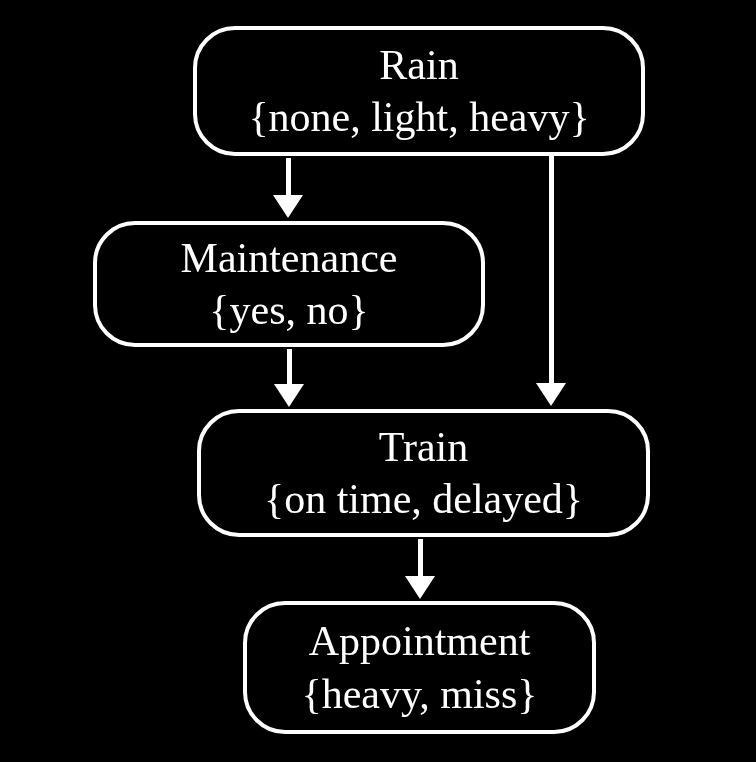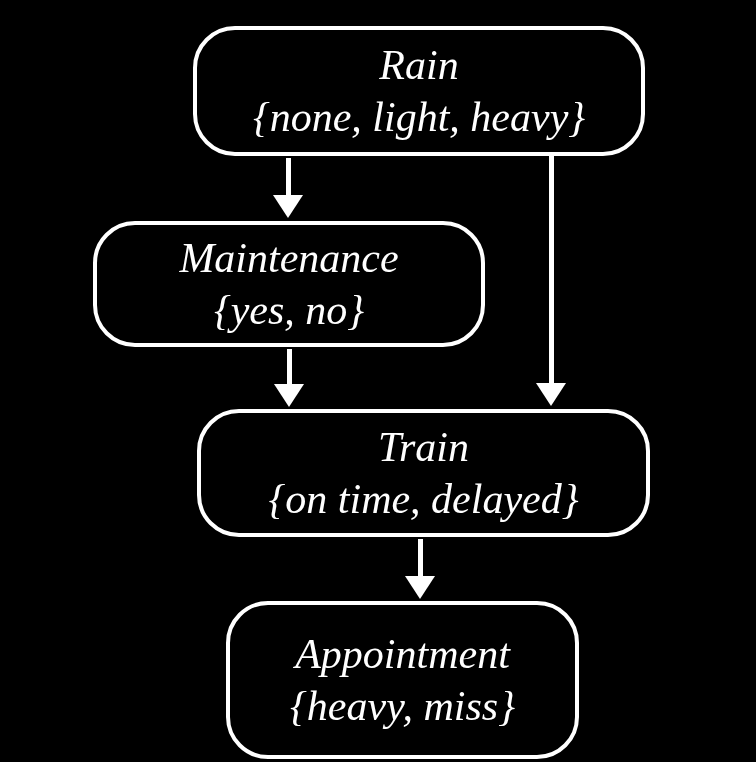--- a/index.html
+++ b/index.html
@@ -19,30 +19,29 @@
     position: absolute;
     box-sizing: border-box;
     border: 4px solid #ffffff;
     border-radius: 42px;
     background: #000000;
     display: flex;
     flex-direction: column;
     align-items: center;
     justify-content: center;
     color: #ffffff;
-    font-style: italic;
     font-size: 42px;
     line-height: 1.25;
     text-align: center;
     white-space: nowrap;
   }
   .node-rain        { left: 193px; top: 26px;  width: 452px; height: 130px; }
   .node-maintenance { left: 93px;  top: 221px; width: 392px; height: 126px; }
   .node-train       { left: 197px; top: 409px; width: 453px; height: 128px; }
-  .node-appointment { left: 226px; top: 601px; width: 353px; height: 158px; }
+  .node-appointment { left: 243px; top: 601px; width: 353px; height: 133px; }
 
   .arrow {
     position: absolute;
     width: 30px;
     display: flex;
     flex-direction: column;
     align-items: center;
   }
   .arrow .shaft {
     width: 5px;

